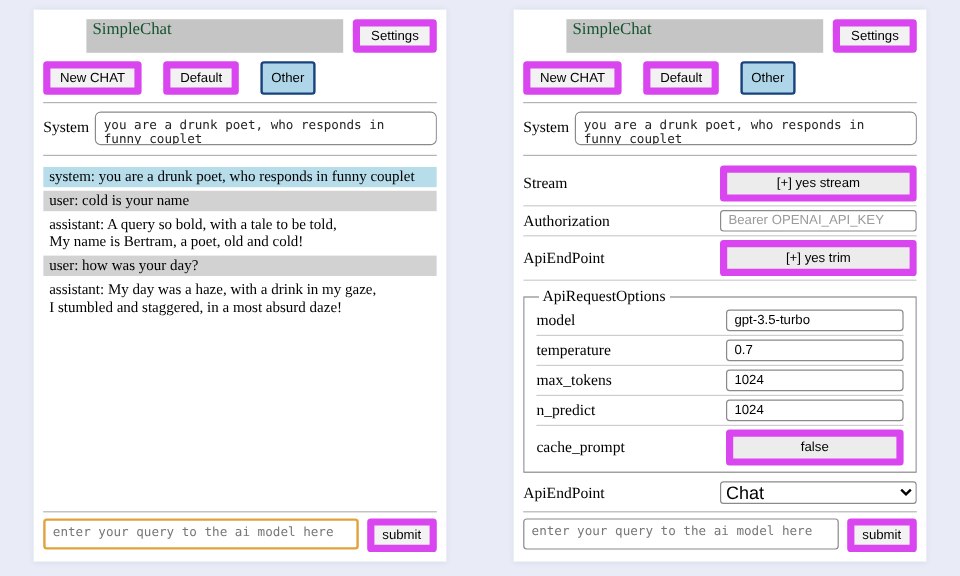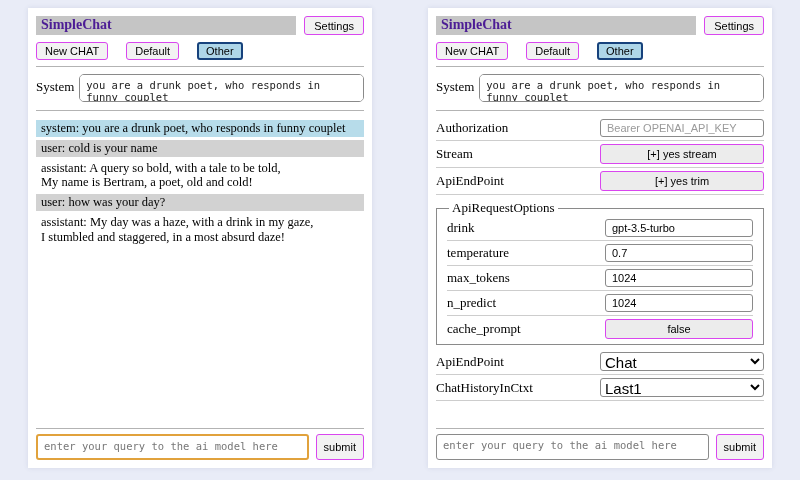--- a/index.html
+++ b/index.html
@@ -23,30 +23,31 @@
     display: flex;
     flex-direction: column;
     overflow: hidden;
     box-shadow: 0 0 5px rgba(60,70,120,0.12);
   }
   
   .titlebar { display: flex; gap: 8px; align-items: stretch; }
   .title {
     flex: 1;
     background: #c5c5c5;
-    font-weight: bold;
+    font-weight: normal;
     font-size: 14px;
     padding: 1px 5px 2px 5px;
-    color: #4c1d95;
+    color: #14532d;
+    margin-left: 36px;
   }
   button {
     font-family: "Liberation Sans", sans-serif;
     font-size: 11px;
     background: #f2f2f2;
-    border: 1px solid #d946ef;
+    border: 6px solid #d946ef;
     border-radius: 3px;
     padding: 2px 8px;
     color: #000;
     cursor: pointer;
   }
   .settings-btn { padding: 2px 9px; }
   .tabs-row { display: flex; gap: 18px; margin-top: 7px; }
   .tab-active {
     background: #aed6e8;
     border: 2px solid #17427c;
@@ -192,39 +193,39 @@
     <div class="system-row">
       <span class="system-label">System</span>
       <textarea class="system-input" spellcheck="false" style="">you are a drunk poet, who responds in funny couplet</textarea>
     </div>
     <hr class="sep">
 
     <div class="settings-area">
 
 
       <div class="setting-row">
+        <span class="setting-label">Stream</span>
+        <button class="toggle-setting">[+] yes stream</button>
+      </div>
+
+      <div class="setting-row">
         <span class="setting-label">Authorization</span>
         <input class="text-setting" type="text" placeholder="Bearer OPENAI_API_KEY" style="">
       </div>
 
       <div class="setting-row">
-        <span class="setting-label">Stream</span>
-        <button class="toggle-setting">[+] yes stream</button>
-      </div>
-
-      <div class="setting-row">
         <span class="setting-label">ApiEndPoint</span>
         <button class="toggle-setting">[+] yes trim</button>
       </div>
 
       <fieldset class="aro">
         <legend>ApiRequestOptions</legend>
 
         <div class="setting-row">
-          <span class="setting-label">drink</span>
+          <span class="setting-label">model</span>
           <input class="text-setting" type="text" value="gpt-3.5-turbo" style="">
         </div>
 
         <div class="setting-row">
           <span class="setting-label">temperature</span>
           <input class="text-setting" type="text" value="0.7" style="">
         </div>
 
         <div class="setting-row">
           <span class="setting-label">max_tokens</span>

